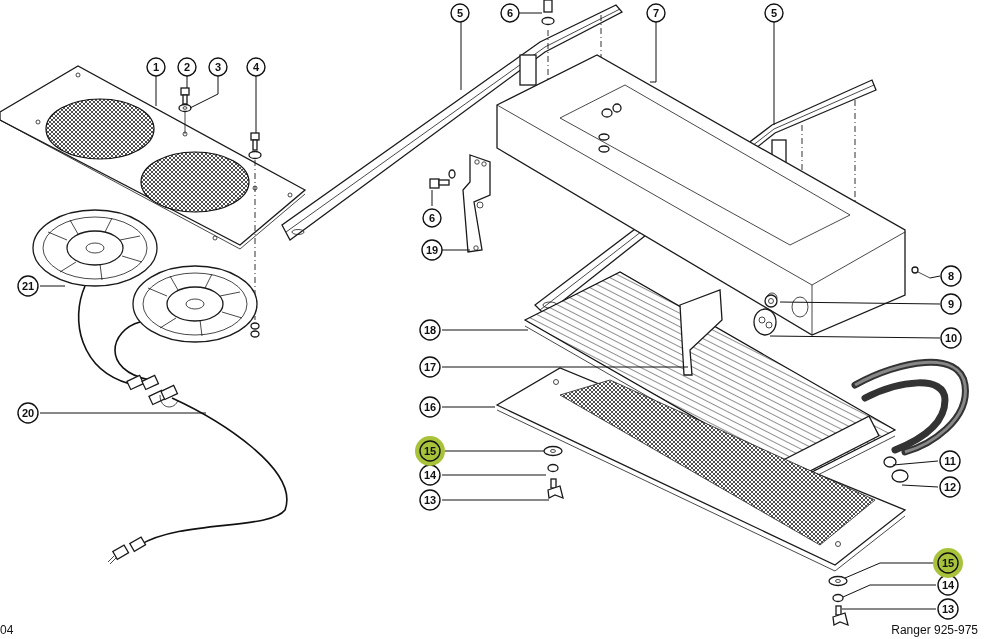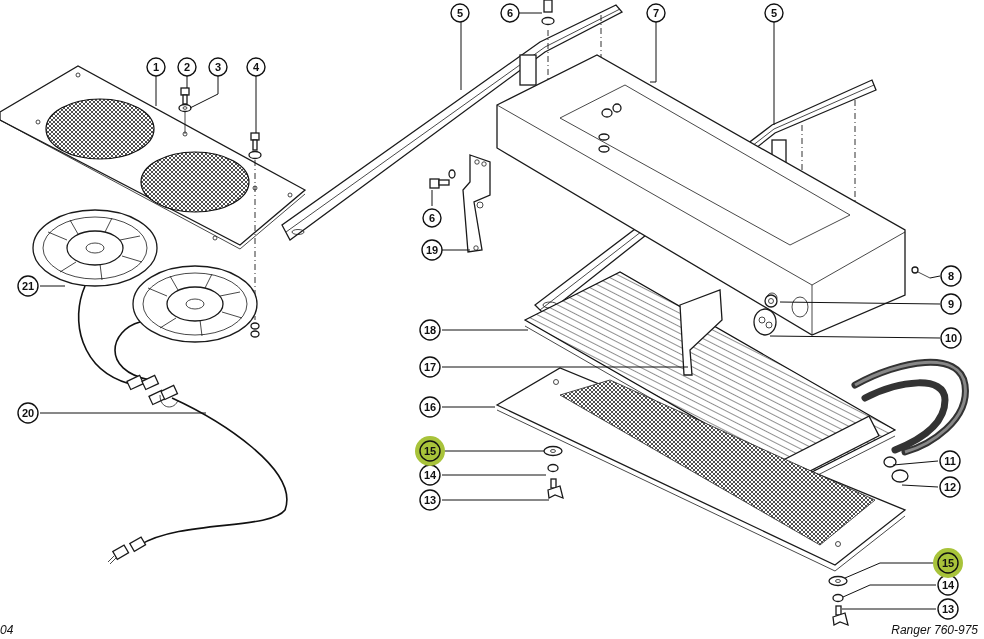--- a/index.html
+++ b/index.html
@@ -7,21 +7,21 @@
   #diagram { position:absolute; left:0; top:0; width:984px; height:639px; }
   .callout-circle { fill:#ffffff; stroke:#111; stroke-width:1.4; }
   .callout-text { font-family:"Liberation Sans", sans-serif; font-weight:bold; font-size:11px; fill:#111; text-anchor:middle; dominant-baseline:central; }
   .leader { stroke:#111; stroke-width:1; fill:none; }
   .part { stroke:#1a1a1a; stroke-width:1.3; fill:#fff; }
   .thin { stroke:#1a1a1a; stroke-width:0.8; fill:none; }
   .dash { stroke:#1a1a1a; stroke-width:0.9; stroke-dasharray:6 3 1 3; fill:none; }
   .hose { stroke:#333; stroke-width:7; fill:none; stroke-linecap:round; }
   .hose-inner { stroke:#888; stroke-width:3; fill:none; }
   .wire { stroke:#111; stroke-width:1.6; fill:none; }
-  .caption { position:absolute; font-family:"Liberation Sans", sans-serif; font-size:12px; color:#111;font-style:italic; }
+  .caption { position:absolute; font-family:"Liberation Sans", sans-serif; font-size:12px; color:#111; }
   #caption-right { right:6px; bottom:2px; }
   #caption-left { left:0px; bottom:2px; }
 </style>
 </head>
 <body>
 
 <svg id="diagram" viewBox="0 0 984 639" xmlns="http://www.w3.org/2000/svg">
   <defs>
     <pattern id="mesh" width="4" height="4" patternUnits="userSpaceOnUse">
       <rect width="4" height="4" fill="#fff"></rect>
@@ -327,13 +327,13 @@
       <circle class="callout-circle" r="10"></circle>
       <text class="callout-text">20</text>
     </g>
   <g transform="translate(28,286)">
       <circle class="callout-circle" r="10"></circle>
       <text class="callout-text">21</text>
     </g>
 </svg>
 
 <div id="caption-left" class="caption">04</div>
-<div id="caption-right" class="caption">Ranger 760-975</div>
+<div id="caption-right" class="caption">Ranger 925-975</div>
 
 </body></html>

